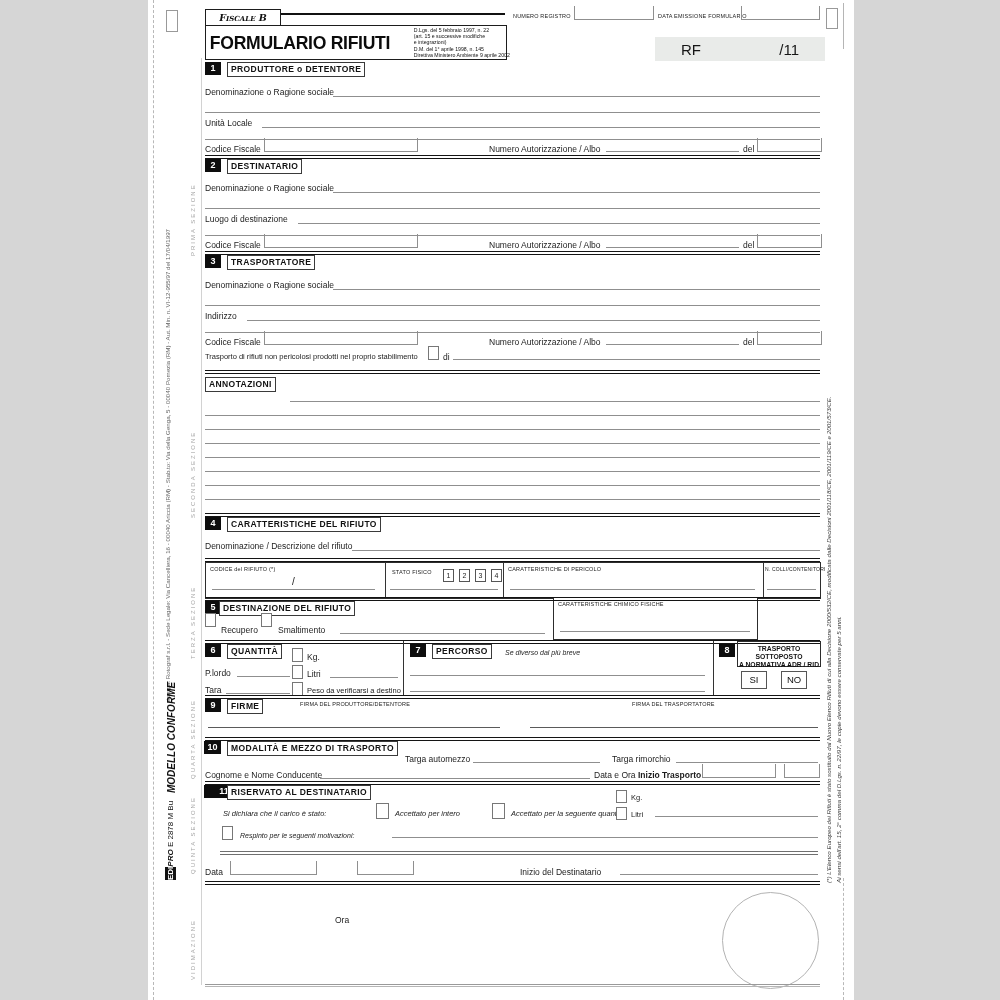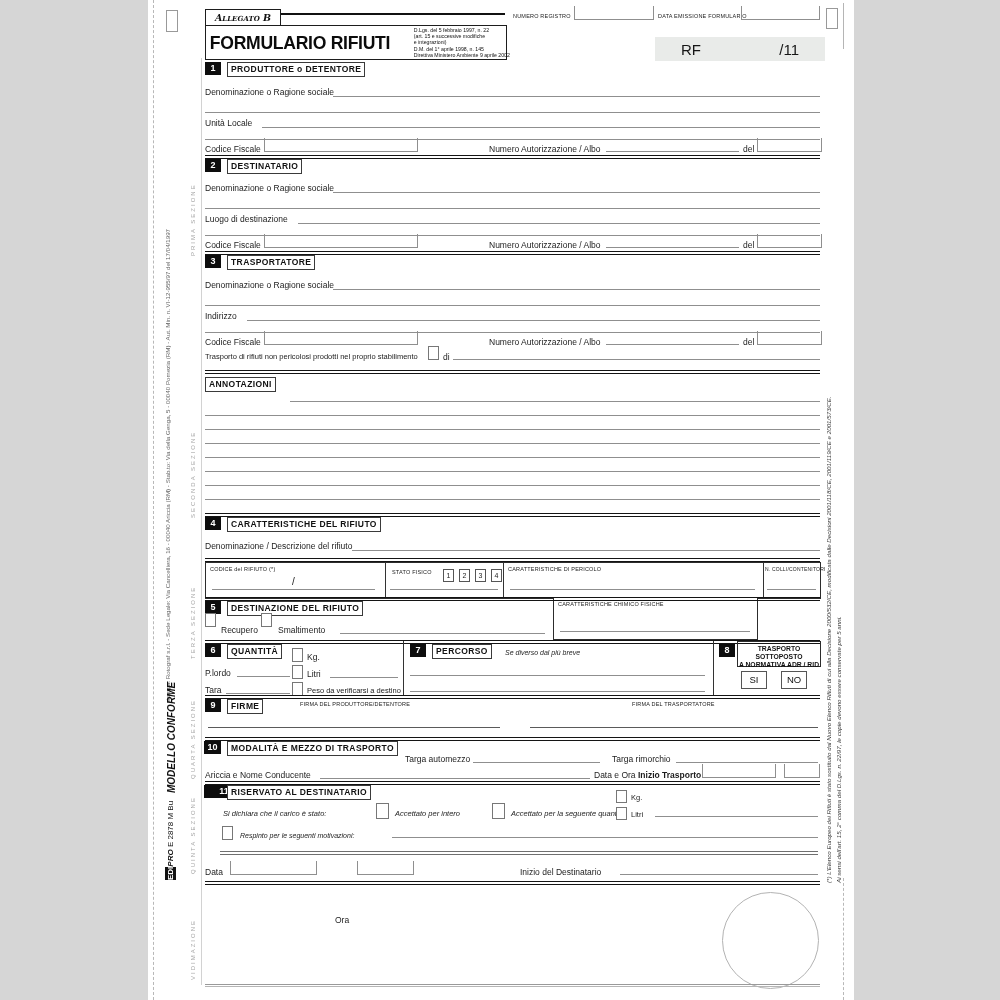--- a/index.html
+++ b/index.html
@@ -42,21 +42,21 @@
 
 <div class="paper"></div>
 <div class="dash" style="left:153px;top:0;height:1000px;"></div>
 <div class="dash" style="left:843px;top:878px;height:122px;"></div>
 <div class="abs" style="left:201px;top:58px;height:927px;border-left:1px solid #d2d2d2;"></div>
 
 <div class="crect" style="left:166px;top:10px;width:10px;height:20px;"></div>
 <div class="crect" style="left:826px;top:8px;width:10px;height:19px;"></div>
 <div class="abs" style="left:843px;top:3px;height:46px;border-left:1px solid #b5b5b5;"></div>
 
-<div class="allegato">Allegato B</div>
+<div class="allegato">Fiscale B</div>
 <div class="abs" style="left:281px;top:13px;width:224px;border-top:2.5px solid #111;"></div>
 
 <div class="titlebox">
   <div class="bigtitle">FORMULARIO RIFIUTI</div>
   <div class="lawtext">
     <div>D.Lgs. del 5 febbraio 1997, n. 22</div>
     <div>(art. 15 e successive modifiche</div>
     <div>e integrazioni)</div>
     <div>D.M. del 1° aprile 1998, n. 145</div>
     <div>Direttiva Ministero Ambiente 9 aprile 2002</div>
@@ -157,21 +157,21 @@
 <div class="lbl-xs" style="left:508px;top:566px;">CARATTERISTICHE DI PERICOLO</div>
 <div class="fline" style="left:510px;top:589px;width:245px;"></div>
 <div class="lbl-xs" style="left:765px;top:566px;font-size:5px;">N. COLLI/CONTENITORI</div>
 <div class="fline" style="left:767px;top:589px;width:49px;"></div>
 <div class="chimbox"></div>
 <div class="lbl-xs" style="left:558px;top:601px;">CARATTERISTICHE CHIMICO FISICHE</div>
 <div class="fline" style="left:560px;top:631px;width:190px;"></div>
 <div class="rule" style="left:205px;top:597px;width:615px;"></div>
 
 <div class="numbox" style="left:205px;top:601px;">5</div>
-<div class="secbox" style="left:227px;top:601px;">DESTINAZIONE  DEL  RIFIUTO</div>
+<div class="secbox" style="left:219px;top:601px;">DESTINAZIONE  DEL  RIFIUTO</div>
 <div class="cb" style="left:205px;top:613px;"></div>
 <div class="lbl" style="left:221px;top:625px;">Recupero</div>
 <div class="cb" style="left:261px;top:613px;"></div>
 <div class="lbl" style="left:278px;top:625px;">Smaltimento</div>
 <div class="fline" style="left:340px;top:633px;width:205px;"></div>
 <div class="rule" style="left:205px;top:640px;width:615px;"></div>
 
 <div class="vline" style="left:403px;top:641px;height:54px;"></div>
 <div class="vline" style="left:713px;top:641px;height:54px;"></div>
 <div class="numbox" style="left:205px;top:644px;">6</div>
@@ -210,21 +210,21 @@
 <div class="fline fdark" style="left:208px;top:727px;width:292px;"></div>
 <div class="fline fdark" style="left:530px;top:727px;width:288px;"></div>
 <div class="rule" style="left:205px;top:737px;width:615px;"></div>
 
 <div class="numbox" style="left:204px;top:741px;width:17px;">10</div>
 <div class="secbox" style="left:227px;top:741px;">MODALITÀ  E  MEZZO  DI  TRASPORTO</div>
 <div class="lbl" style="left:405px;top:754px;">Targa automezzo</div>
 <div class="fline" style="left:473px;top:762px;width:127px;"></div>
 <div class="lbl" style="left:612px;top:754px;">Targa rimorchio</div>
 <div class="fline" style="left:676px;top:762px;width:142px;"></div>
-<div class="lbl" style="left:205px;top:770px;">Ariccia e Nome Conducente</div>
+<div class="lbl" style="left:205px;top:770px;">Cognome e Nome Conducente</div>
 <div class="fline" style="left:320px;top:778px;width:270px;"></div>
 <div class="lbl" style="left:594px;top:770px;">Data e Ora</div>
 <div class="lbl b" style="left:638px;top:770px;">Inizio Trasporto</div>
 <div class="bracket" style="left:702px;top:764px;width:72px;height:13px;"></div>
 <div class="bracket" style="left:784px;top:764px;width:34px;height:13px;"></div>
 <div class="rule" style="left:205px;top:781px;width:615px;"></div>
 
 <div class="numbox" style="left:204px;top:785px;width:40px;">11</div>
 <div class="secbox" style="left:227px;top:785px;">RISERVATO  AL  DESTINATARIO</div>
 <div class="cb" style="left:616px;top:790px;width:9px;height:11px;"></div>

